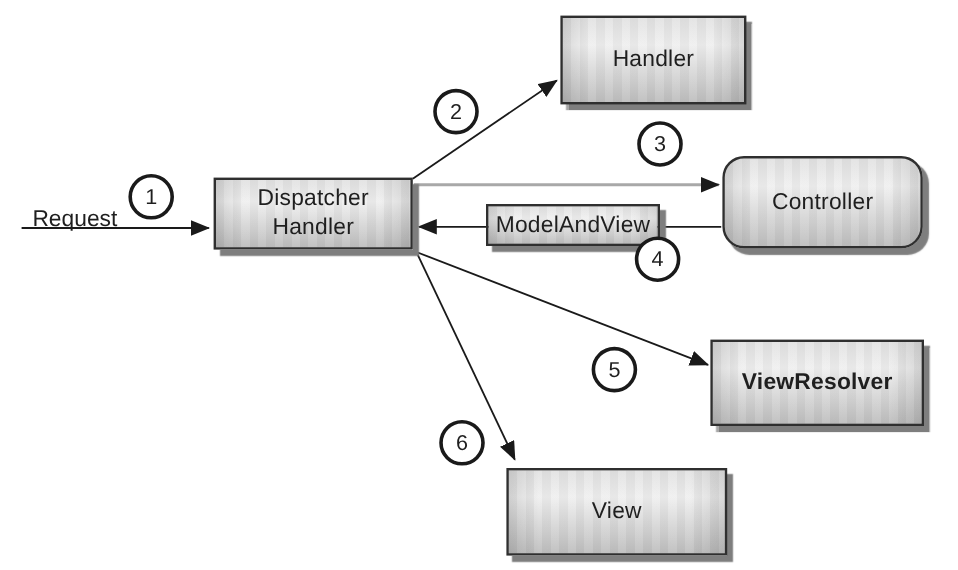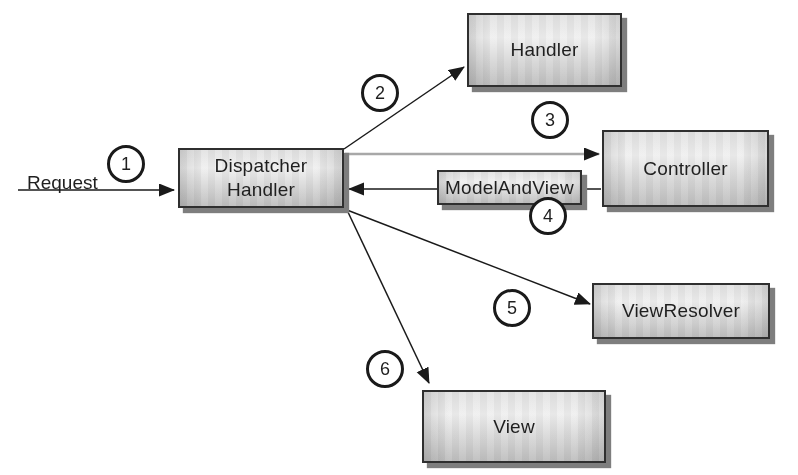--- a/index.html
+++ b/index.html
@@ -53,29 +53,29 @@
 
   <div class="box" style="left:178px; top:148px; width:166px; height:60px;">
     <span>Dispatcher</span>
     <span>Handler</span>
   </div>
 
   <div class="box" style="left:467px; top:13px; width:155px; height:74px;">
     <span>Handler</span>
   </div>
 
-  <div class="box" style="left:602px; top:130px; width:167px; height:77px;">
+  <div class="box" style="left:602px; top:130px; width:167px; height:77px;border-radius:18px;">
     <span>Controller</span>
   </div>
 
-  <div class="box" style="left:405px; top:170px; width:145px; height:35px;margin-left:32px;">
+  <div class="box" style="left:405px; top:170px; width:145px; height:35px;">
     <span>ModelAndView</span>
   </div>
 
-  <div class="box" style="left:592px; top:283px; width:178px; height:56px;">
+  <div class="box" style="left:592px; top:283px; width:178px; height:72px;font-weight:bold;">
     <span>ViewResolver</span>
   </div>
 
   <div class="box" style="left:422px; top:390px; width:184px; height:73px;">
     <span>View</span>
   </div>
 
   <div class="circle" style="left:107px; top:145px;">
     <span>1</span>
   </div>

